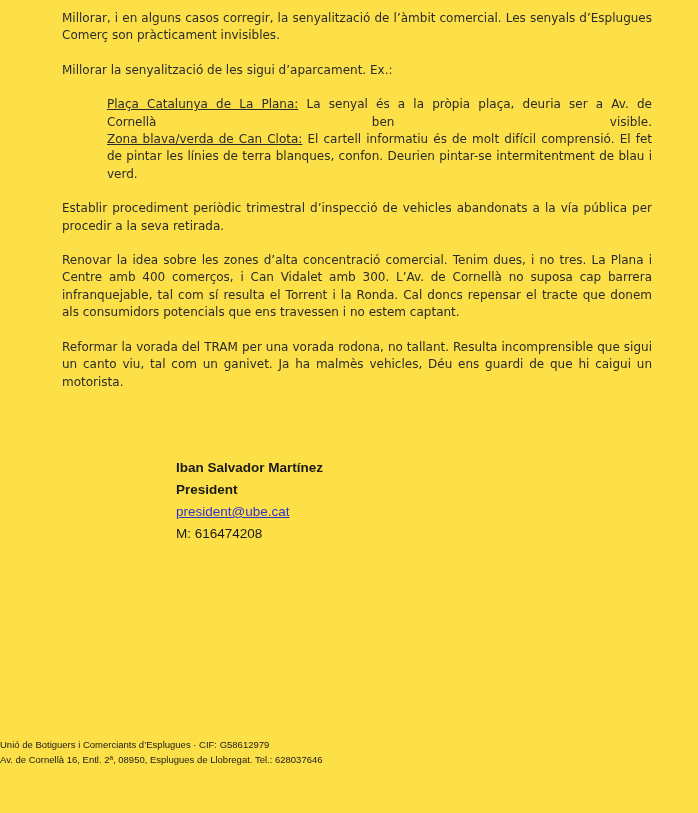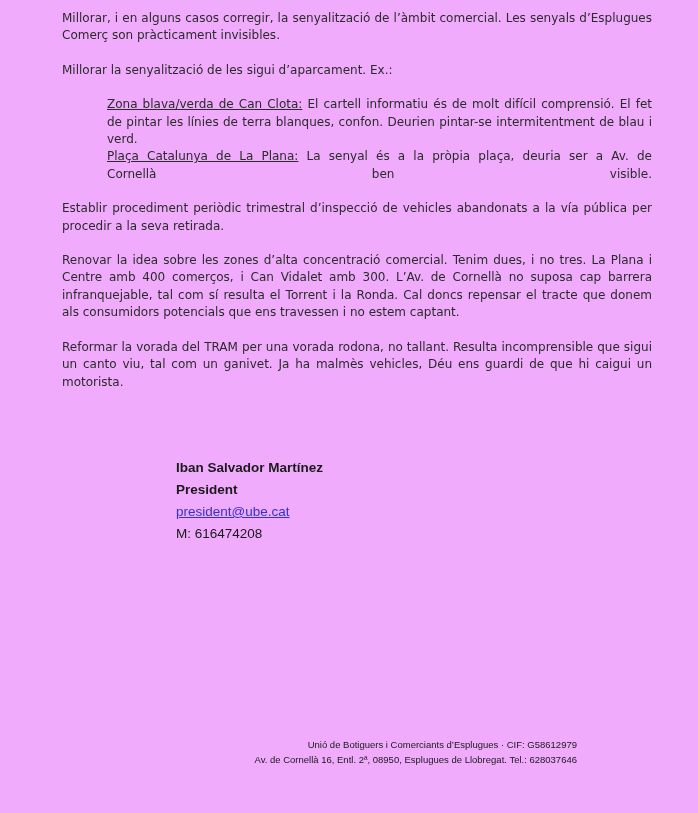--- a/index.html
+++ b/index.html
@@ -1,20 +1,20 @@
 <!DOCTYPE html>
 <html><head>
 <meta charset="utf-8">
 <style>
   html, body { margin: 0; padding: 0; background: #ffffff; }
   .page {
     position: relative;
     width: 698px;
     height: 813px;
-    background: #f0abfc;
+    background: #fde047;
     box-sizing: border-box;
     padding: 10px 46px 0 62px;
     font-family: "DejaVu Sans", sans-serif;
     font-size: 12px;
     line-height: 17.4px;
     color: #2b2b2b;
     overflow: hidden;
   }
   .para {
     margin: 0 0 17px 0;
@@ -46,47 +46,47 @@
   .sig-link {
     color: #3333cc;
     text-decoration: underline;
     cursor: pointer;
   }
   .footer {
     position: absolute;
     left: 0;
     top: 737px;
     width: 577px;
-    text-align: right;
+    text-align: left;
     font-family: "Liberation Sans", sans-serif;
     font-size: 9.5px;
     line-height: 15px;
     color: #1a1a1a;
   }
 </style>
 </head>
 <body>
 
 <div class="page">
 
   <p class="para">Millorar, i en alguns casos corregir, la senyalització de l’àmbit comercial. Les senyals d’Esplugues Comerç son pràcticament invisibles.</p>
 
   <p class="para">Millorar la senyalització de les sigui d’aparcament. Ex.:</p>
 
   <div class="list-block">
     <div class="list-item">
-      <span class="u">Zona blava/verda de Can Clota:</span> <span>El cartell informatiu és de molt difícil comprensió. El fet de pintar les línies de terra blanques, confon. Deurien pintar-se intermitentment de blau i verd.</span>
-    </div>
-    <div class="list-item">
       <div class="li-first-line"><span class="u">Plaça Catalunya de La Plana:</span> <span>La senyal és a la pròpia plaça, deuria ser a Av. de</span></div>
       <div class="spread-line">
         <span>Cornellà</span>
         <span>ben</span>
         <span>visible.</span>
       </div>
+    </div>
+    <div class="list-item">
+      <span class="u">Zona blava/verda de Can Clota:</span> <span>El cartell informatiu és de molt difícil comprensió. El fet de pintar les línies de terra blanques, confon. Deurien pintar-se intermitentment de blau i verd.</span>
     </div>
   </div>
 
 
   <p class="para">Establir procediment periòdic trimestral d’inspecció de vehicles abandonats a la vía pública per procedir a la seva retirada.</p>
 
   <p class="para">Renovar la idea sobre les zones d’alta concentració comercial. Tenim dues, i no tres. La Plana i Centre amb 400 comerços, i Can Vidalet amb 300. L’Av. de Cornellà no suposa cap barrera infranquejable, tal com sí resulta el Torrent i la Ronda. Cal doncs repensar el tracte que donem als consumidors potencials que ens travessen i no estem captant.</p>
 
   <p class="para">Reformar la vorada del TRAM per una vorada rodona, no tallant. Resulta incomprensible que sigui un canto viu, tal com un ganivet. Ja ha malmès vehicles, Déu ens guardi de que hi caigui un motorista.</p>
 

